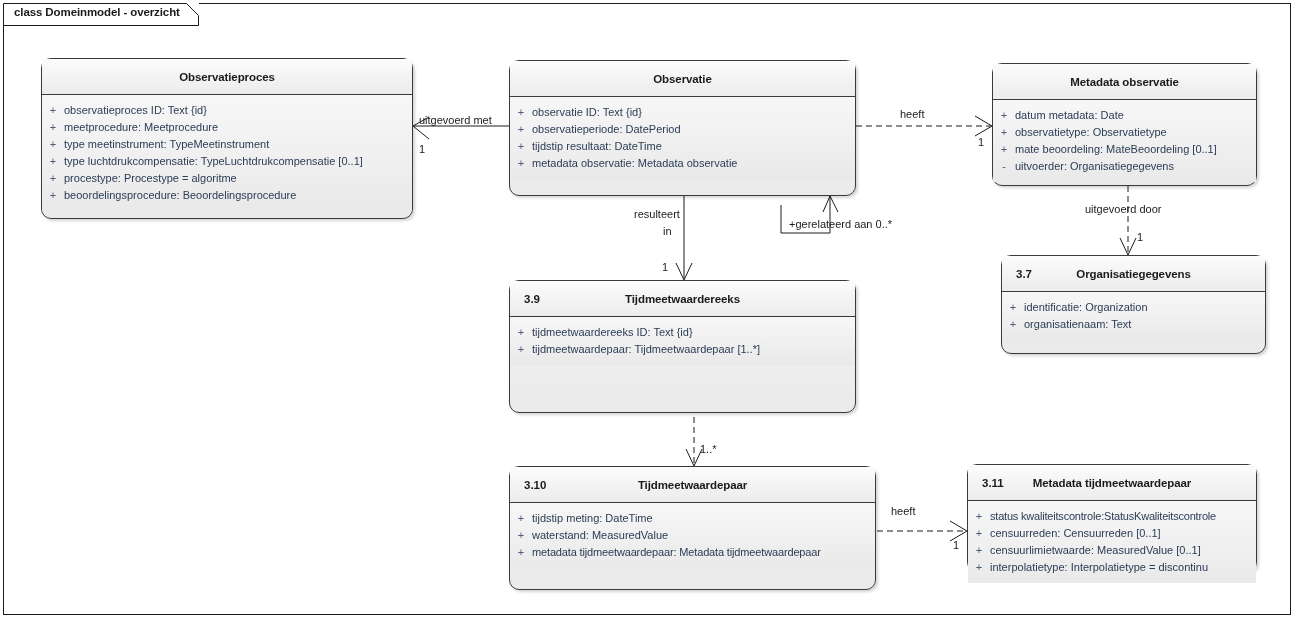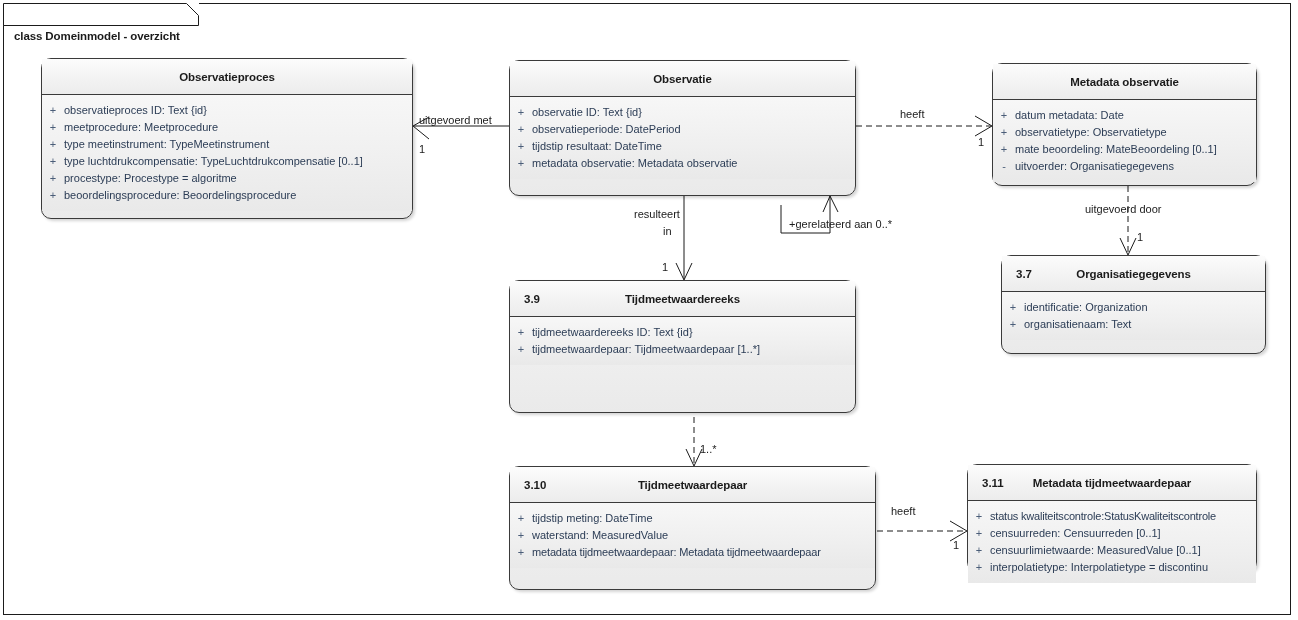--- a/index.html
+++ b/index.html
@@ -47,21 +47,20 @@
   }
   .frame-tab-label {
     position: absolute;
     left: 11px;
     top: 3px;
     font-size: 11.5px;
     font-weight: bold;
     color: #1b1b1b;
     white-space: nowrap;
     letter-spacing: -0.1px;
-    margin-top: 24px;
   }
 
   
   .uml {
     position: absolute;
     box-sizing: border-box;
     border: 1px solid #3a3a3a;
     border-radius: 10px;
     background: linear-gradient(to bottom, #fbfbfb 0%, #f0f0f0 45%, #eaeaea 100%);
     box-shadow: 2px 2px 3px rgba(0,0,0,0.17);

